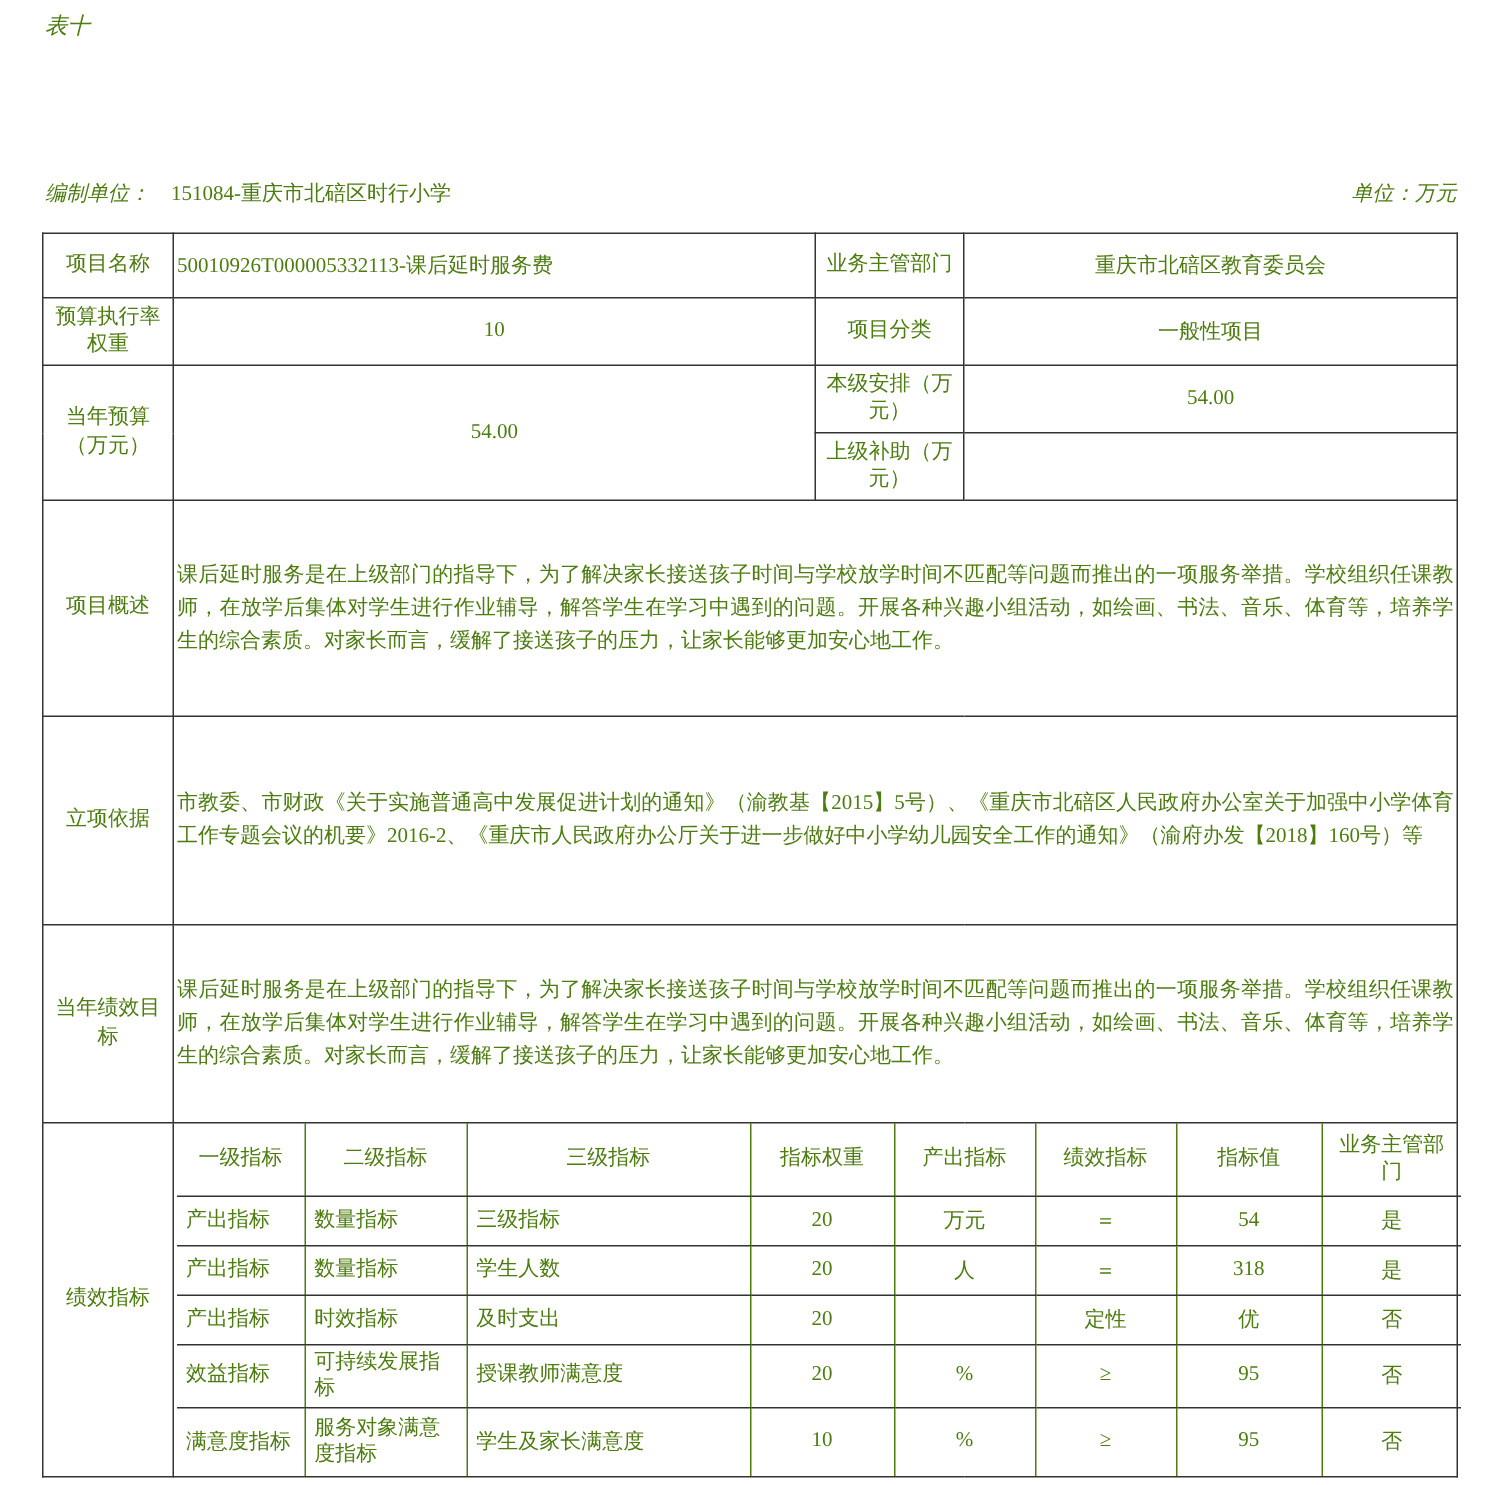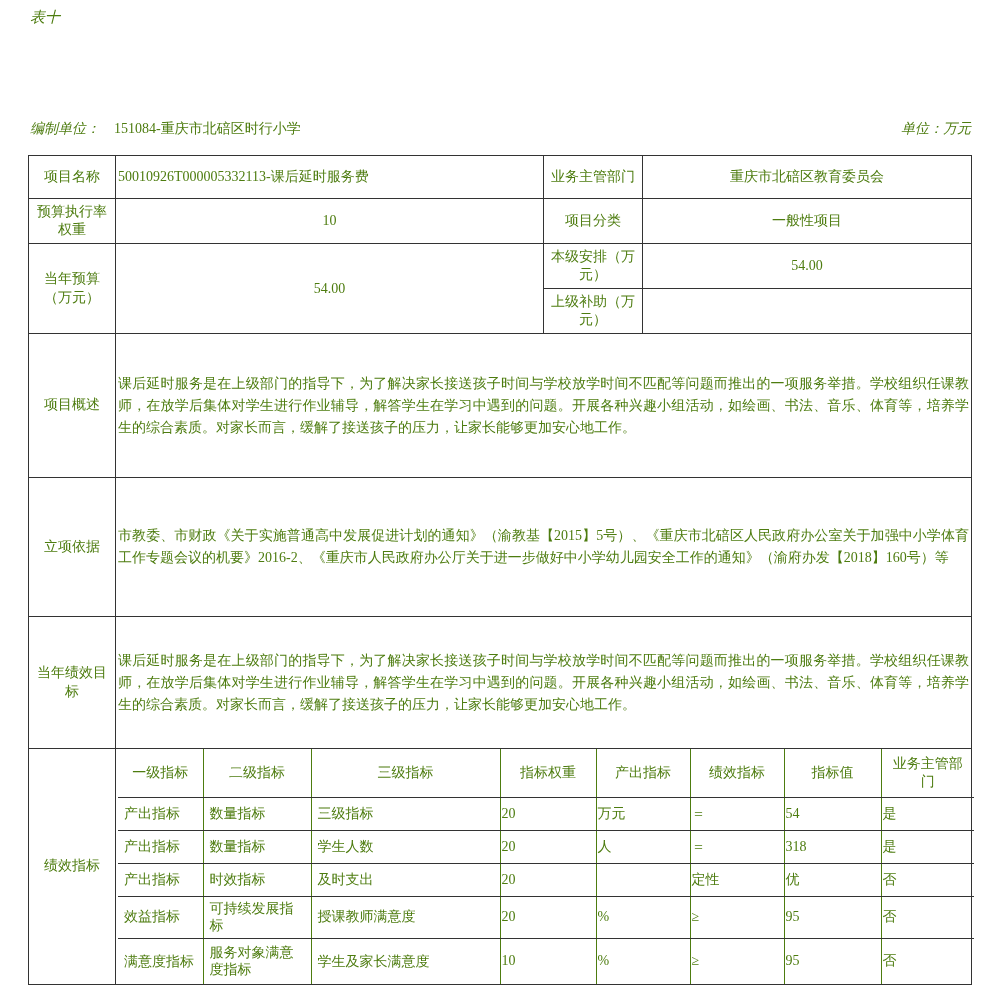--- a/index.html
+++ b/index.html
@@ -46,21 +46,21 @@
     font-size:14px;
   }
   table.sub td{
     border-right:1px solid #4d7c0f;border-bottom:1px solid #333;
     vertical-align:middle;background:#fff;
   }
   table.sub td:last-child{border-right:none;}
   table.sub tr:last-child td{border-bottom:none;}
   td.hcell{text-align:center;line-height:1.25;padding:0 5px;}
   td.ileft{text-align:left;padding:0 6px;line-height:1.25;}
-  td.icenter{}
+  td.icenter{text-align:center;}
 
   .r1{height:43px}.r2{height:45px}.r3{height:45px}.r4{height:45px}
   .r5{height:144px}.r6{height:139px}.r7{height:132px}.r8{height:235px}
   .sh{height:48px}.sr-a{height:33px}.sr-b{height:42px}.sr-c{height:46px}
 </style>
 </head>
 <body>
 
 <div class="page">
 

